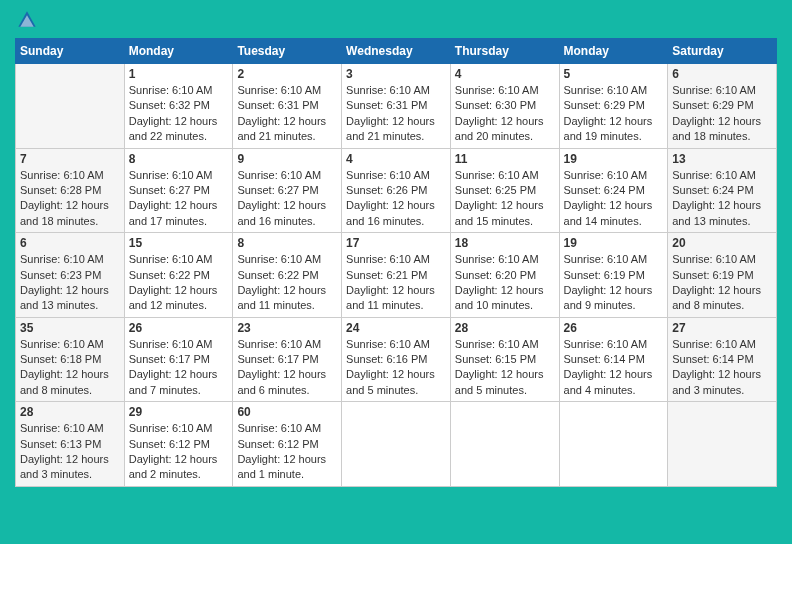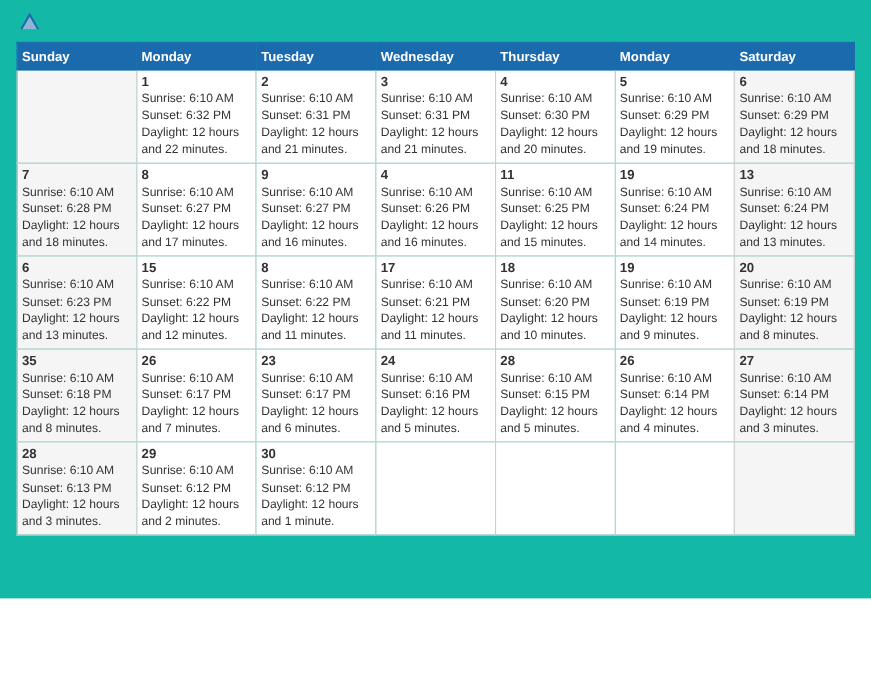--- a/index.html
+++ b/index.html
@@ -342,21 +342,21 @@
 and 3 minutes.</div>
           </td>
           <td>
             <span class="day-number">29</span>
             <div class="day-info" style="white-space: pre-line;">Sunrise: 6:10 AM
 Sunset: 6:12 PM
 Daylight: 12 hours
 and 2 minutes.</div>
           </td>
           <td>
-            <span class="day-number">30</span>
+            <span class="day-number">60</span>
             <div class="day-info" style="white-space: pre-line;">Sunrise: 6:10 AM
 Sunset: 6:12 PM
 Daylight: 12 hours
 and 1 minute.</div>
           </td>
           <td class="empty-cell"></td>
           <td class="empty-cell"></td>
           <td class="empty-cell"></td>
           <td class="empty-cell"></td>
         </tr>

